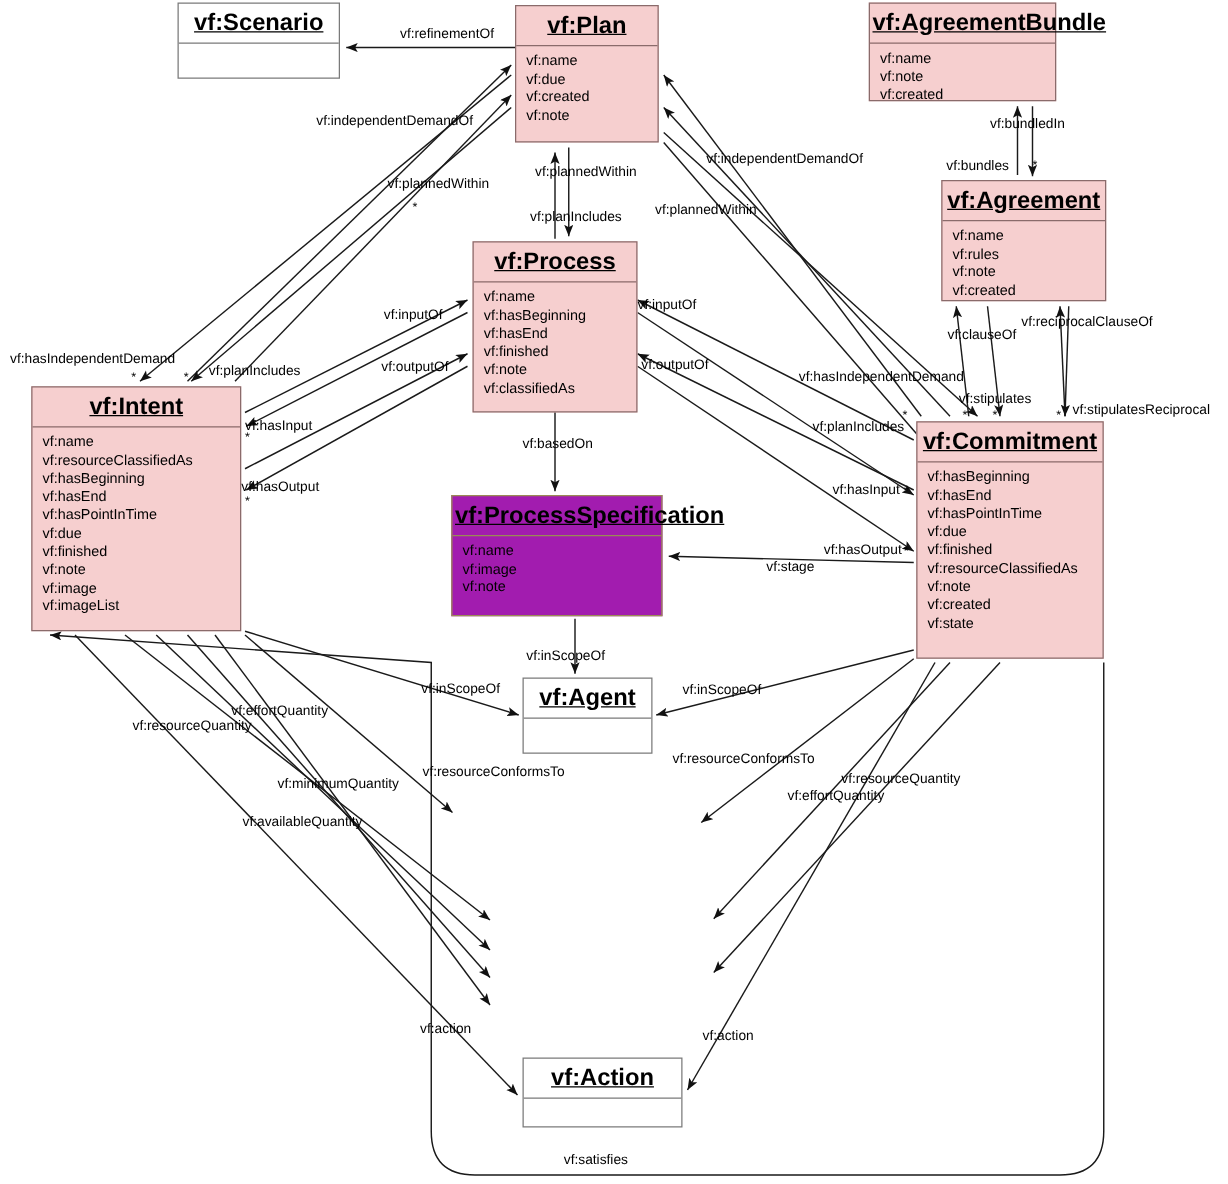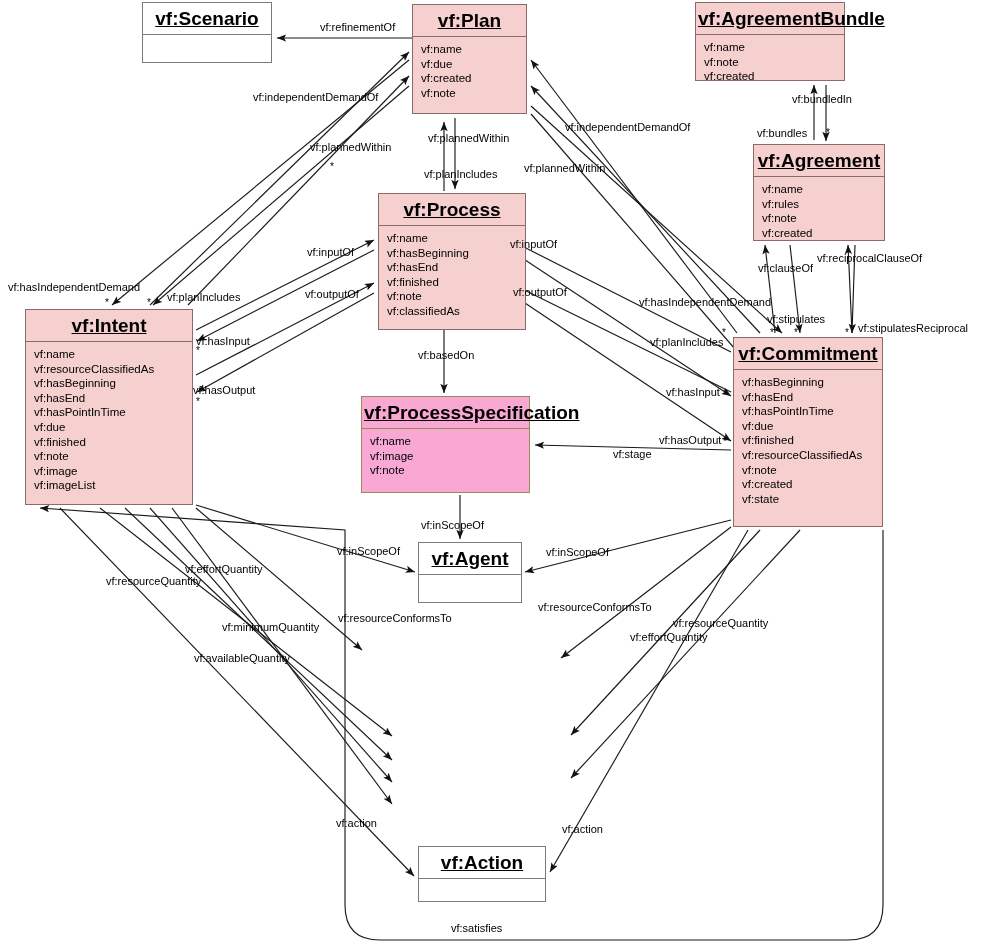--- a/index.html
+++ b/index.html
@@ -27,21 +27,21 @@
     box-sizing: border-box;
     border: 1.5px solid #7a7a7a;
     background: #ffffff;
     z-index: 5;
   }
   .uml-box.pink {
     background: #f6cfcf;
     border-color: #8a6b6b;
   }
   .uml-box.yellow {
-    background: #f9a8d4;
+    background: #a21caf;
     border-color: #9a8a55;
   }
   .uml-title {
     text-align: center;
     font-weight: bold;
     font-size: 19px;
     color: #000;
     padding: 5px 2px 4px 2px;
     border-bottom: 1.5px solid #7a7a7a;
     white-space: nowrap;
@@ -194,21 +194,21 @@
   <div class="uml-box pink" style="left:753px;top:144px;width:132px;height:97px;">
     <div class="uml-title"><span>vf:Agreement</span></div>
     <div class="uml-attrs">
       <div>vf:name</div>
       <div>vf:rules</div>
       <div>vf:note</div>
       <div>vf:created</div>
     </div>
   </div>
 
-  <div class="uml-box pink" style="left:378px;top:193px;width:148px;height:137px;">
+  <div class="uml-box pink" style="left:378px;top:193px;width:132px;height:137px;">
     <div class="uml-title"><span>vf:Process</span></div>
     <div class="uml-attrs">
       <div>vf:name</div>
       <div>vf:hasBeginning</div>
       <div>vf:hasEnd</div>
       <div>vf:finished</div>
       <div>vf:note</div>
       <div>vf:classifiedAs</div>
     </div>
   </div>

